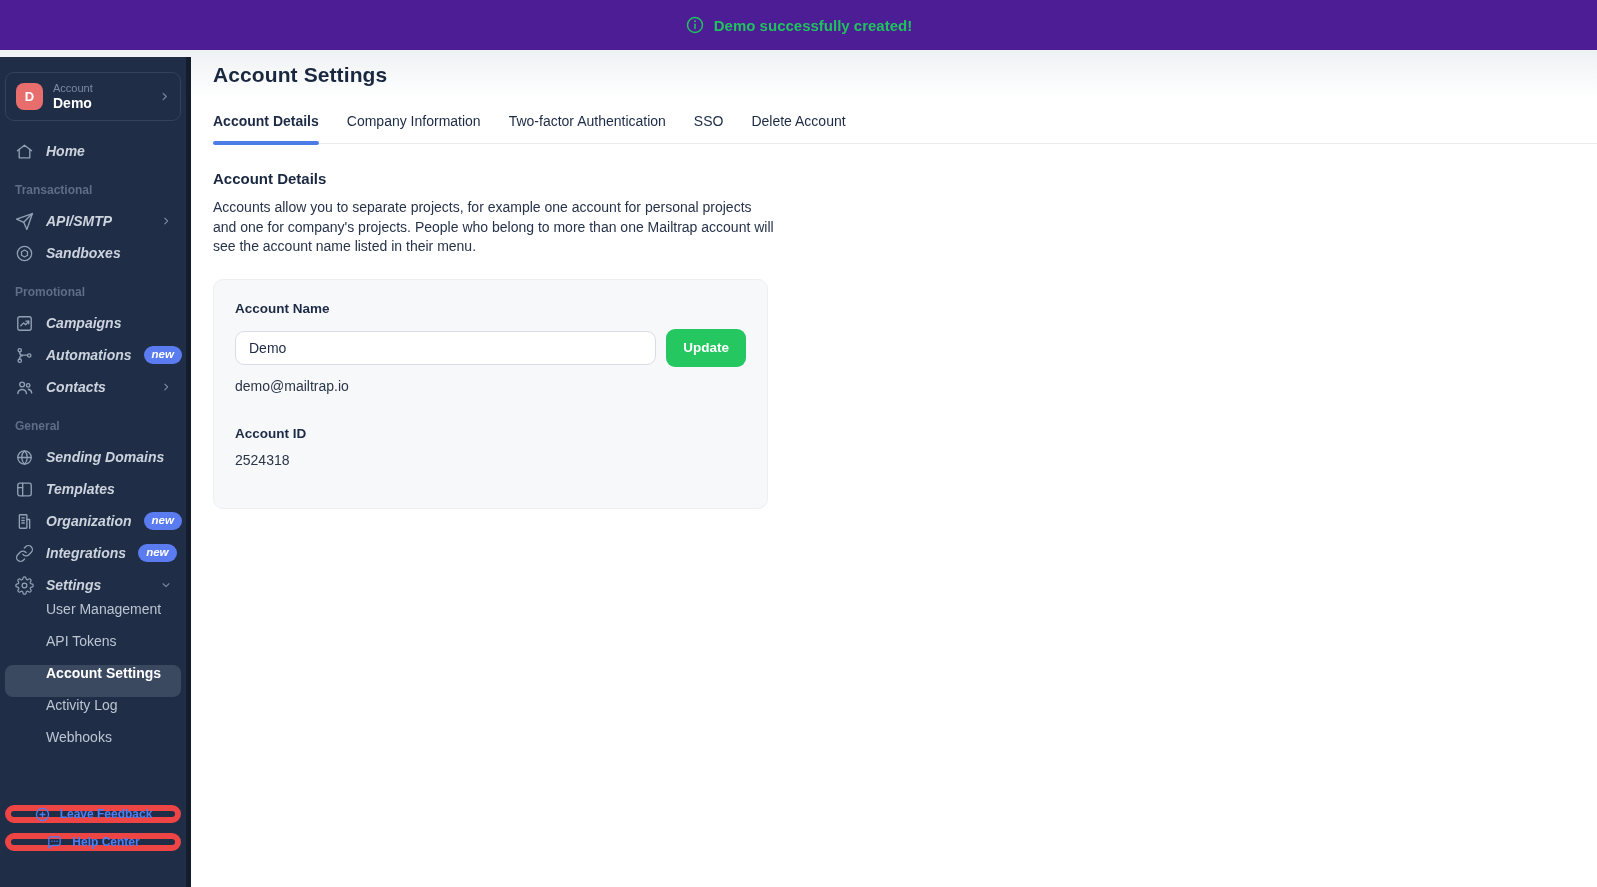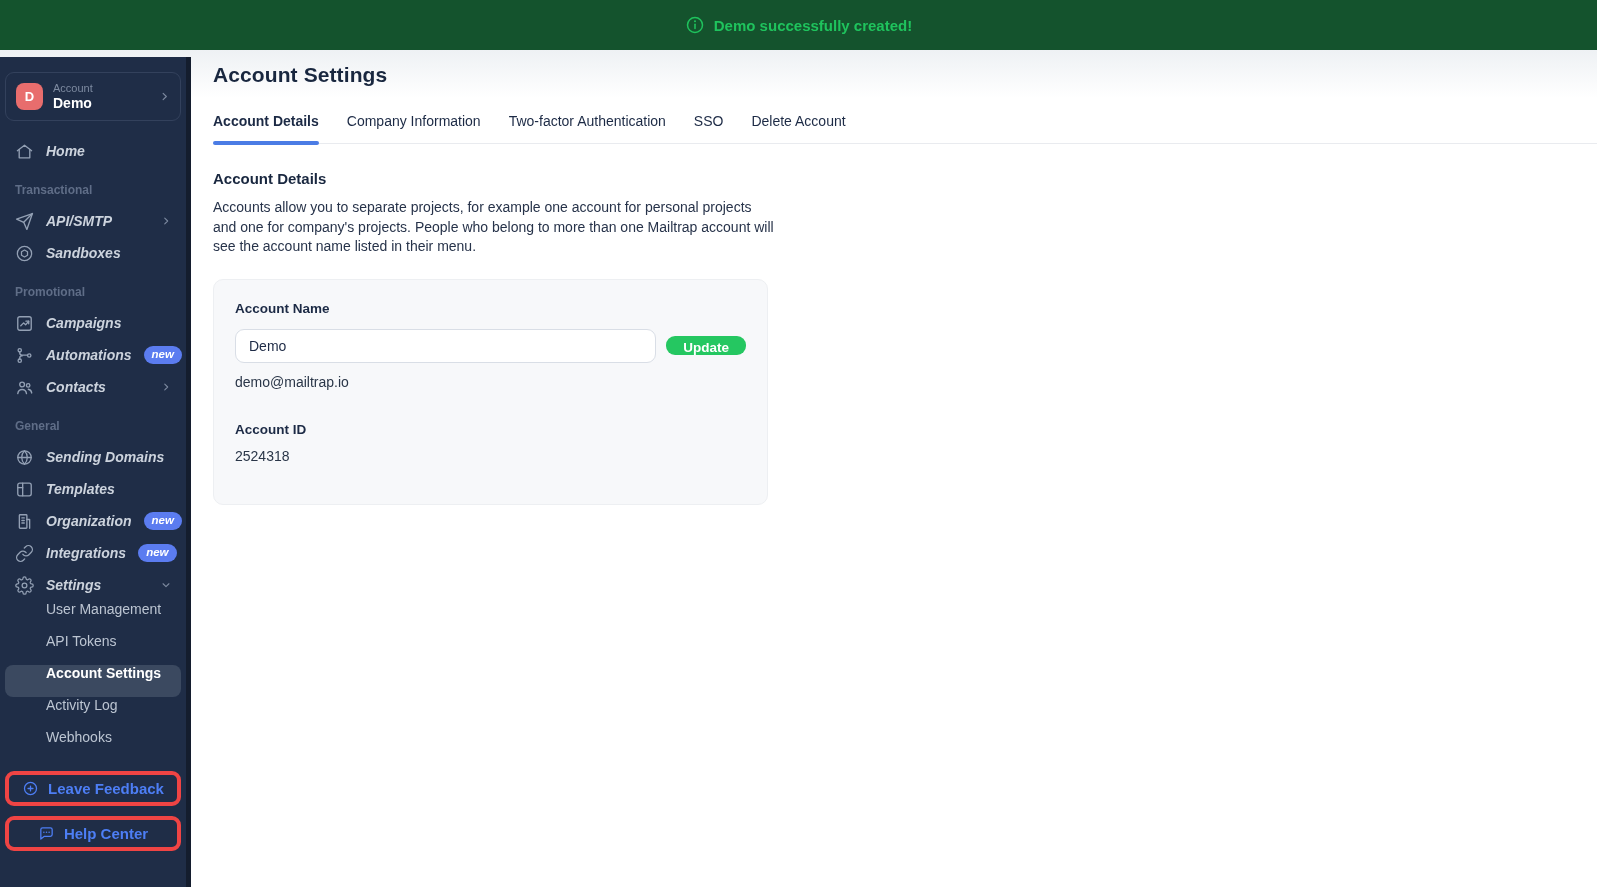--- a/index.html
+++ b/index.html
@@ -1,20 +1,20 @@
 <!DOCTYPE html>
 <html><head>
 <meta charset="utf-8">
 <style>
   * { margin:0; padding:0; box-sizing:border-box; }
   html,body { width:1597px; height:887px; overflow:hidden; background:#fff;
               font-family:"Liberation Sans","DejaVu Sans",sans-serif; }
 
   
-  .banner { height:50px; background:#14532d; display:flex; align-items:center;
+  .banner { height:50px; background:#4c1d95; display:flex; align-items:center;
             justify-content:center; gap:9px; color:#1fc35d; font-size:15px; font-weight:bold; }
   .banner svg { display:block; }
 
   
   .app { position:absolute; top:50px; left:0; right:0; bottom:0; display:flex;
          background:linear-gradient(180deg,#eef1f4 0px,#ffffff 48px); }
 
   
   .sidebar { width:186px; flex:0 0 186px; margin-top:7px; background:#1f2d47;
              display:flex; flex-direction:column; color:#ccd3dd; }
@@ -35,23 +35,23 @@
               border-radius:8px; font-size:14px; font-weight:600; color:#ccd3dd; cursor:pointer;font-style:italic; }
   .nav-item .nav-icon { display:flex; color:#93a0b4; width:19px; justify-content:center; }
   .nav-item .chev { margin-left:auto; color:#7d8aa0; display:flex; }
   .badge { margin-left:auto; background:#5b7cf0; color:#fff; font-size:11.5px; font-weight:bold;
            border-radius:10px; padding:3px 8px; line-height:1; }
   .sub-item { display:flex; height:32px; padding:0 10px 0 41px;
               border-radius:8px; font-size:14px; color:#bcc5d2; cursor:pointer; }
   .sub-item.active { background:#3b4960; color:#fff; font-weight:bold; }
 
   .sb-footer { margin-top:auto; padding:0 5px 36px; display:flex; flex-direction:column; gap:10px; }
-  .sb-btn { height:35px; border:4px solid #ef4444; border-radius:9px; display:flex;
+  .sb-btn { height:18px; border:6px solid #ef4444; border-radius:9px; display:flex;
             align-items:center; justify-content:center; gap:9px; color:#4d7ef5;
-            font-size:15px; font-weight:bold; cursor:pointer; background:transparent; }
+            font-size:12px; font-weight:bold; cursor:pointer; background:transparent; }
   .sb-btn svg { display:block; }
 
   
   .main { flex:1; padding:7px 0 0 22px; position:relative; }
   .page-title { font-size:21px; font-weight:bold; color:#19273f; margin-top:6px; letter-spacing:.1px; }
 
   .tabs { display:flex; gap:28px; margin-top:20px; border-bottom:1px solid #e9ebef;
           margin-right:0; margin-left:0; padding-right:22px; }
   .tab { position:relative; font-size:14px; color:#1c2a45; padding:6px 0 14px; cursor:pointer; white-space:nowrap; }
   .tab.active { font-weight:bold; }
@@ -62,21 +62,21 @@
   .section-heading { font-size:15px; font-weight:bold; color:#19273f; margin-top:26px; }
   .section-desc { font-size:14px; color:#27334a; line-height:1.4; max-width:563px; margin-top:11px; }
 
   .card { width:555px; margin-top:22px; background:#f7f8fa; border:1px solid #edeff2;
           border-radius:10px; padding:21px 21px 40px; }
   .field-label { font-size:13.5px; font-weight:bold; color:#1c2a45; }
   .name-row { display:flex; align-items:center; gap:10px; margin-top:13px; }
   .text-input { width:434px; height:34px; border:1px solid #d9dee6; border-radius:9px;
                 padding:0 13px; font-size:14px; color:#1d2a45; background:#fff; outline:none;
                 font-family:"Liberation Sans","DejaVu Sans",sans-serif; }
-  .btn-green { height:19px; padding:4px 17px; background:#25c761; border:none; border-radius:9px;
+  .btn-green { height:38px; padding:4px 17px; background:#25c761; border:none; border-radius:9px;
                color:#fff; font-size:13.5px; font-weight:bold; cursor:pointer;
                font-family:"Liberation Sans","DejaVu Sans",sans-serif; }
   .mt14 { margin-top:14px; } .mt22 { margin-top:32px; }
   .field-value { font-size:14px; color:#2a3648; margin-top:11px; }
 </style>
 </head>
 <body>
 
 <div class="banner">
   <span>

